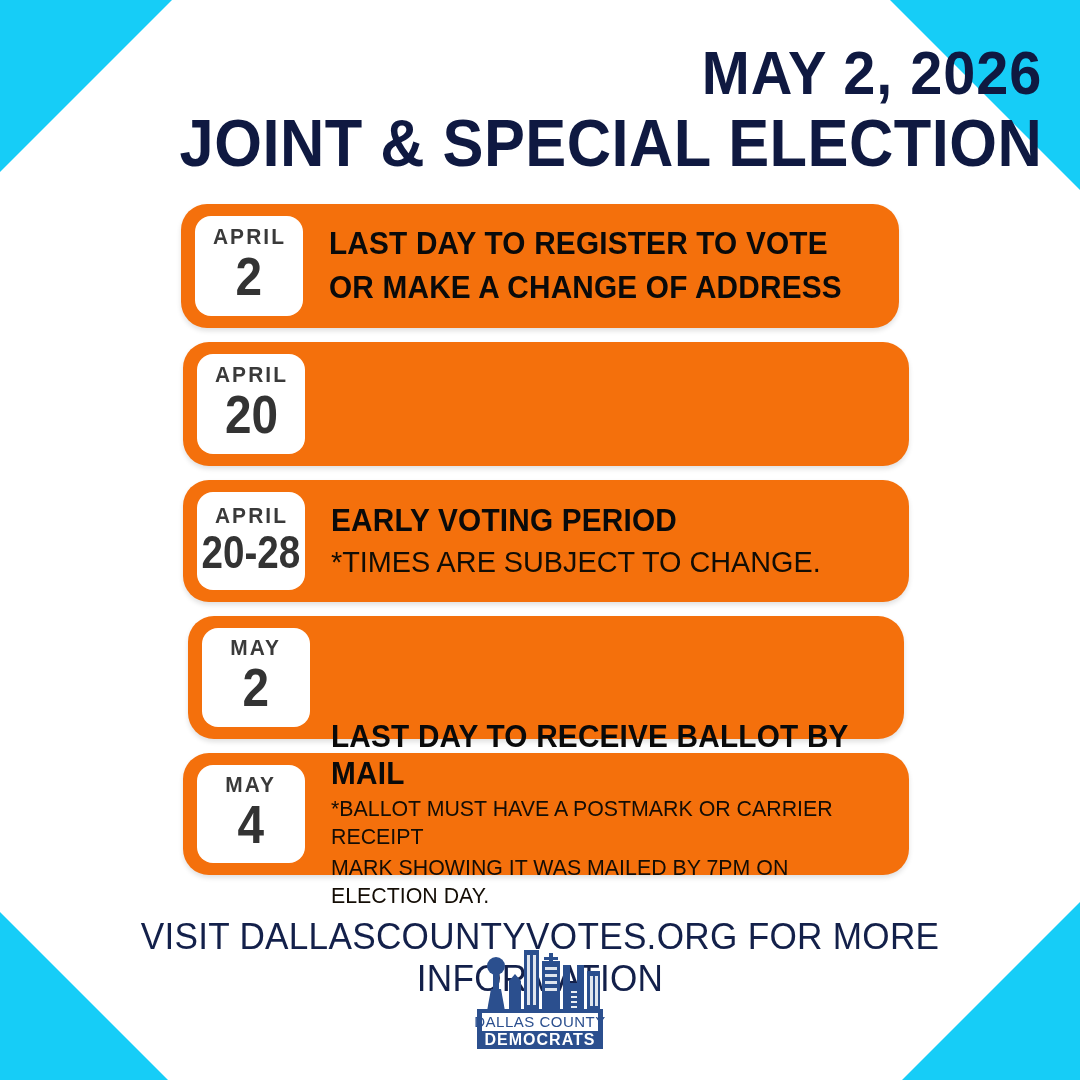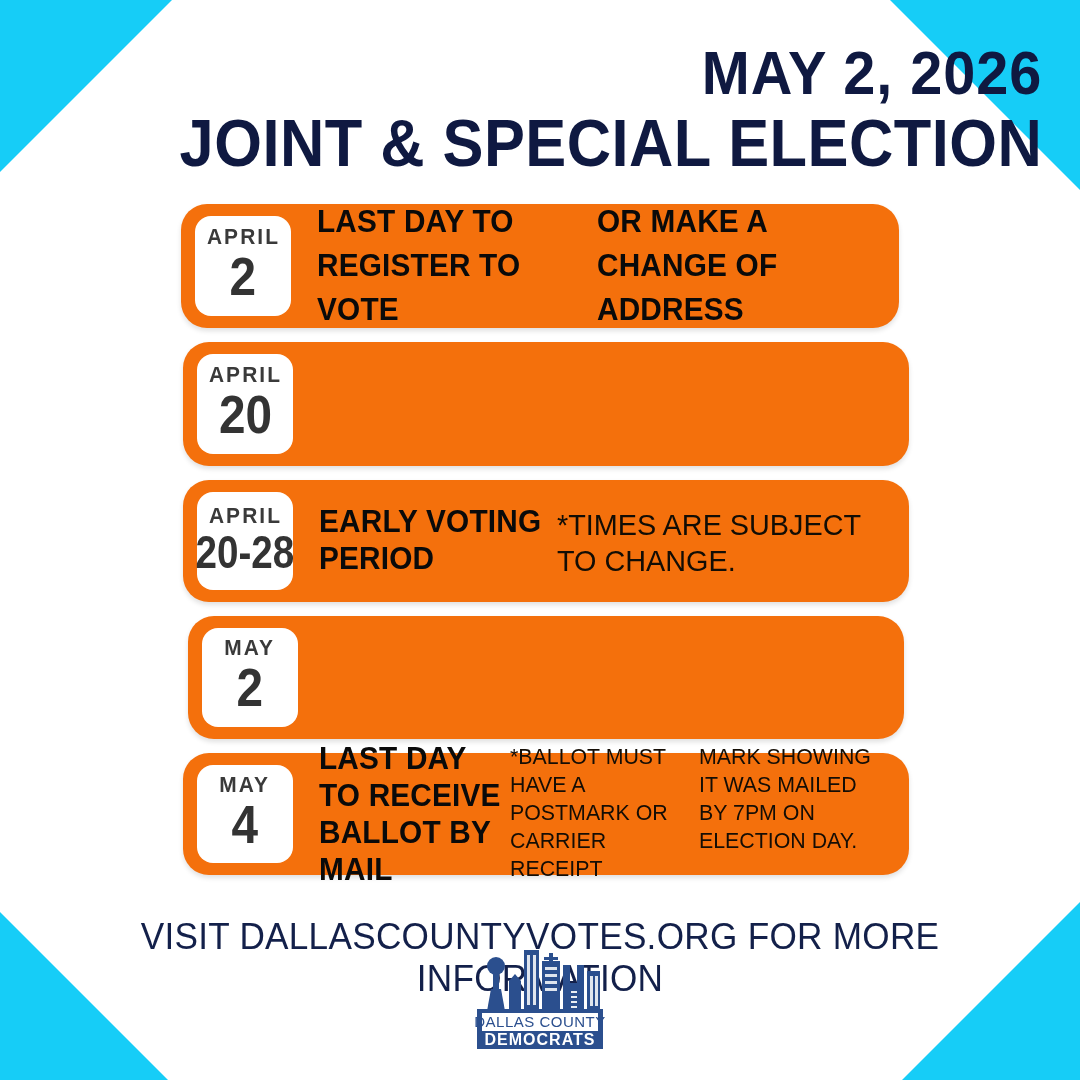--- a/index.html
+++ b/index.html
@@ -97,21 +97,21 @@
   .card-2 { width: 726px; height: 124px; margin-left: 183px; }
   .card-3 { width: 726px; height: 122px; margin-left: 183px; }
   .card-4 { width: 716px; height: 123px; margin-left: 188px; }
   .card-5 { width: 726px; height: 122px; margin-left: 183px; }
 
   
   .chip {
     flex: 0 0 auto;
     background: #ffffff;
     border-radius: 16px;
-    width: 96px;
+    width: 108px;
     height: 100%;
     display: flex;
     flex-direction: column;
     align-items: center;
     justify-content: center;
     box-sizing: border-box;
     padding: 4px 2px 6px 2px;
   }
   .chip-month {
     font-family: "Liberation Sans Narrow", "Liberation Sans", sans-serif;
@@ -132,21 +132,21 @@
     transform: scaleX(0.9);
     white-space: nowrap;
   }
   .chip-day.wide { font-size: 46px; transform: scaleX(0.84); }
 
   
   .card-body {
     flex: 1 1 auto;
     padding-left: 26px;
     display: flex;
-    flex-direction: row;
+    flex-direction: column;
     justify-content: center;
   }
   .card-head {
     font-family: "Liberation Sans Narrow", "Liberation Sans", sans-serif;
     font-weight: bold;
     font-size: 31px;
     line-height: 1.42;
     letter-spacing: 0.2px;
     color: #0a0a0a;
     transform: scaleX(0.96);

